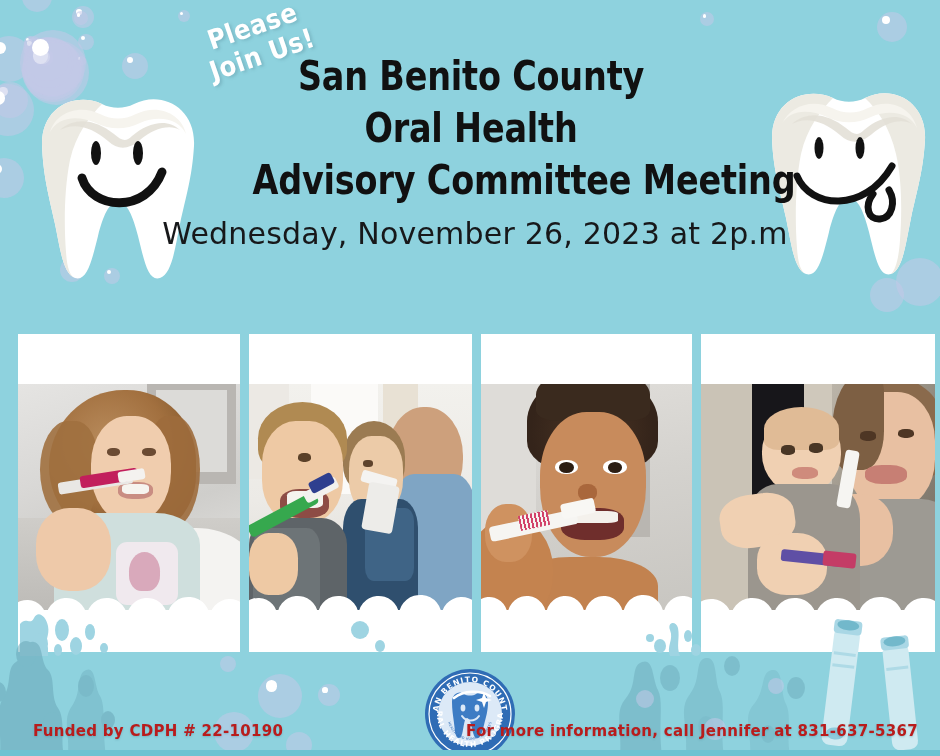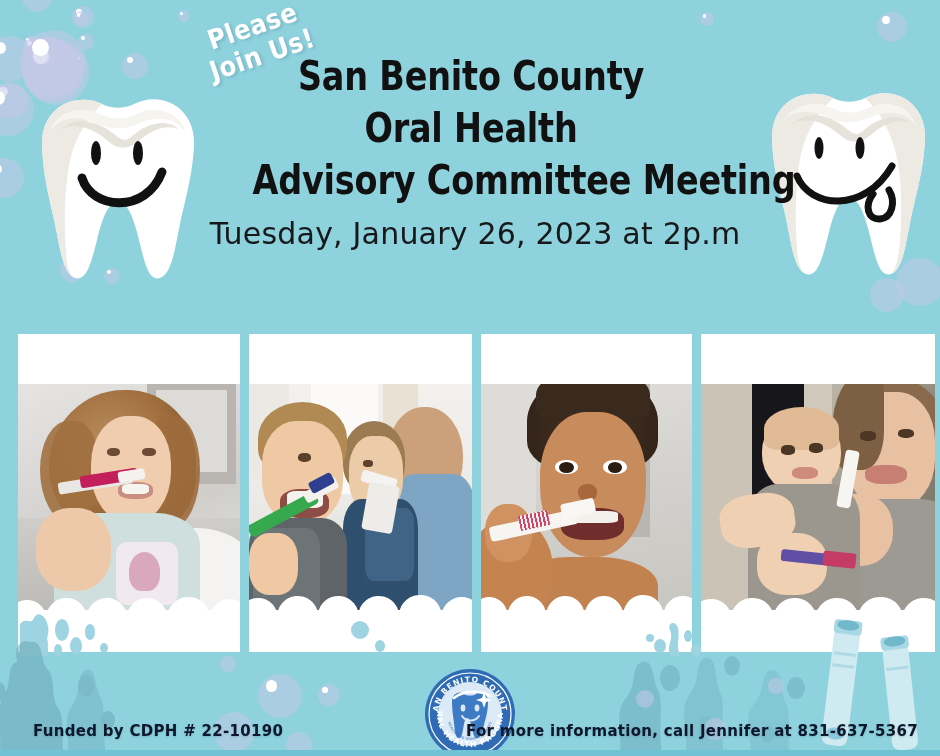--- a/index.html
+++ b/index.html
@@ -119,21 +119,21 @@
 
   
   .seal{
     position:absolute;left:424px;top:668px;width:92px;height:92px;
   }
   .seal svg{display:block;}
 
   
   .foot{
     position:absolute;
-    color:#0f172a;
+    color:#b91c1c;
     font-family:"DejaVu Sans","Liberation Sans",sans-serif;
     font-weight:bold;
     font-size:15px;
     letter-spacing:0.3px;
     white-space:nowrap;
     text-shadow:0 1px 2px rgba(70,130,145,0.35);
   }
   .foot.left{left:33px;top:722px;}
   .foot.right{right:22px;top:722px;}
 
@@ -244,21 +244,21 @@
     <span>Please</span>
     <span>Join Us!</span>
   </div>
 
   <div class="headline">
     <span class="line">San Benito County</span>
     <span class="line">Oral Health</span>
     <span class="line">Advisory Committee Meeting</span>
   </div>
 
-  <div class="datetime">Tuesday, January 26, 2023 at 2p.m</div>
+  <div class="datetime">Wednesday, November 26, 2023 at 2p.m</div>
 
   <div class="strip">
 
     <div class="panel" style="left:18px;width:222px;">
       <div class="photo">
         <div class="scene">
 
           <div class="sc" style="inset:0;background:linear-gradient(160deg,#e7e6e4 0%,#d9d8d6 38%,#cfcecb 60%,#e9e8e6 100%);"></div>
           <div class="sc" style="left:58%;top:4%;width:40%;height:44%;background:#b9b6b2;"></div>
           <div class="sc" style="left:62%;top:9%;width:32%;height:34%;background:#dcdbd8;"></div>

